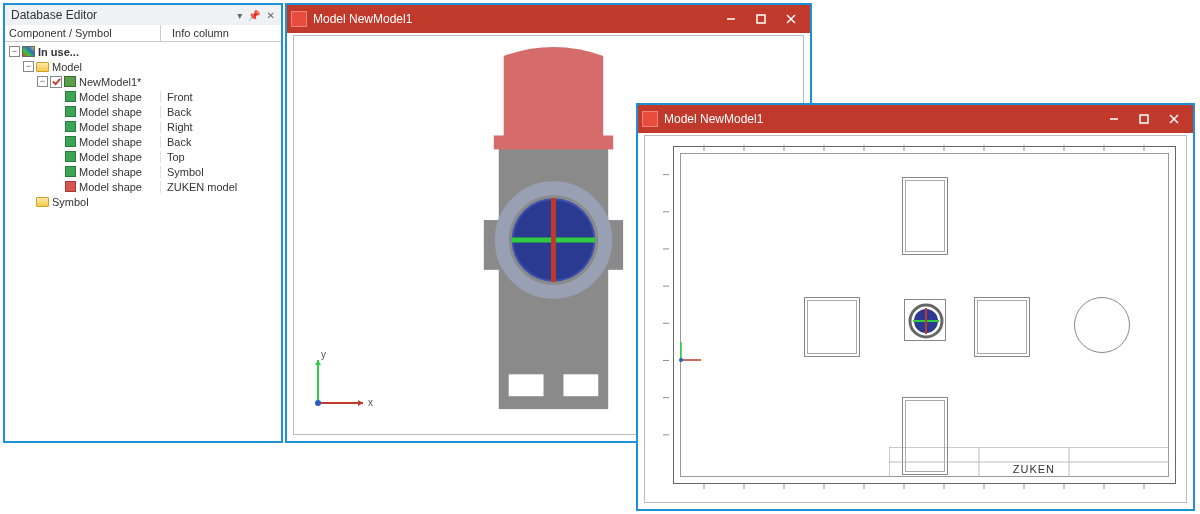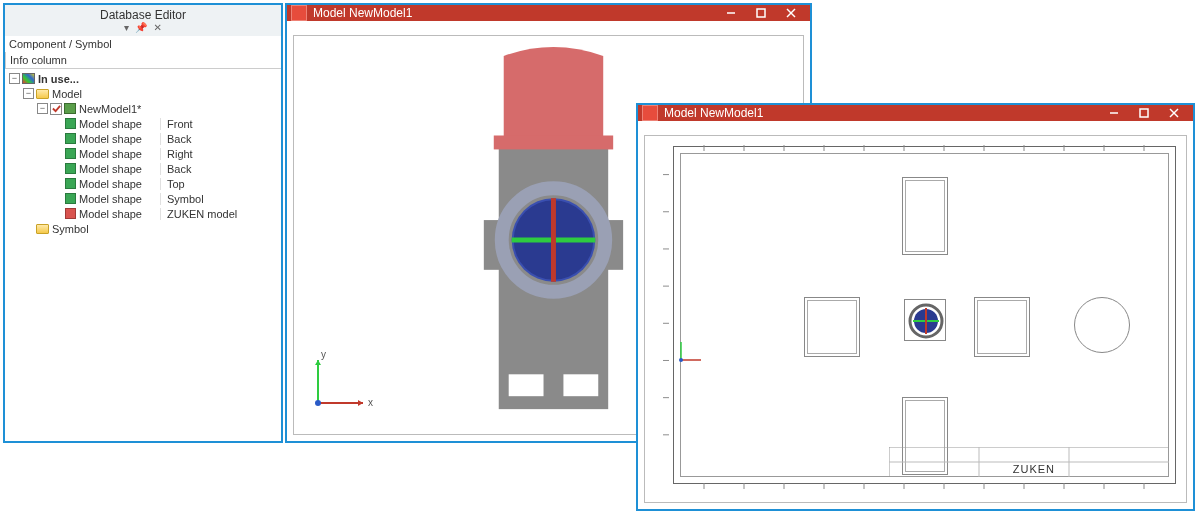--- a/index.html
+++ b/index.html
@@ -1,24 +1,24 @@
 <!DOCTYPE html>
 <html><head>
 <meta charset="utf-8">
 <style>
 * { box-sizing: border-box; margin: 0; padding: 0; }
 body { font-family: "Segoe UI", Tahoma, sans-serif; font-size: 11px; background: #fff; width: 1200px; height: 514px; position: relative; overflow: hidden; }
 
 
 .db-panel { position: absolute; left: 3px; top: 3px; width: 280px; height: 440px; border: 2px solid #1e90d6; background: #fff; }
-.db-title { background: #eef2f4; padding: 3px 6px; display: flex; align-items: center; justify-content: space-between; color: #333; font-size: 12px; flex-direction: column; }
+.db-title { background: #eef2f4; padding: 3px 6px; display: flex; align-items: center; justify-content: space-between; color: #333; font-size: 12px; }
 .db-title-controls { display: flex; gap: 6px; color: #666; font-size: 10px; }
-.db-header-row { display: flex; border-bottom: 1px solid #ccc; font-size: 11px; color: #333; flex-direction: column; }
+.db-header-row { display: flex; border-bottom: 1px solid #ccc; font-size: 11px; color: #333; }
 .db-header-row .col1 { width: 155px; padding: 2px 4px; }
-.db-header-row .col2 { flex: 1; padding: 2px 4px; border-left: 1px solid #ccc; }
+.db-header-row .col2 { flex: 1; padding: 2px 11px; border-left: 1px solid #ccc; }
 .tree { padding: 2px 0 0 2px; font-size: 11px; color: #333; position: relative; }
 .tree-row { display: flex; align-items: center; height: 15px; white-space: nowrap; }
 .tree-row .col1 { width: 153px; display: flex; align-items: center; overflow: hidden; }
 .tree-row .col2 { flex: 1; padding-left: 6px; border-left: 1px solid #e0e0e0; }
 .tree-toggle { width: 11px; height: 11px; border: 1px solid #888; display: inline-flex; align-items: center; justify-content: center; font-size: 9px; line-height: 1; margin-right: 2px; color: #555; background: #fff; cursor: pointer; }
 .tree-icon { width: 14px; height: 12px; margin-right: 3px; display: inline-block; }
 .folder { background: linear-gradient(#ffe9a8,#f5c94a); border: 1px solid #c9a227; border-radius: 1px; width: 13px; height: 10px; }
 .rainbow { width: 13px; height: 11px; background: linear-gradient(45deg,#e33,#3c3,#36c,#cc3); border:1px solid #666; }
 .shape-icon { width: 11px; height: 11px; background: #3aa655; border: 1px solid #2a7a3e; }
 .shape-icon.step { background: #d9534f; border-color:#a03a37; }
@@ -27,21 +27,21 @@
 .check svg { width: 9px; height: 9px; }
 .bold { font-weight: bold; }
 .indent-0 { padding-left: 2px; }
 .indent-1 { padding-left: 16px; }
 .indent-2 { padding-left: 30px; }
 .indent-4 { padding-left: 58px; }
 
 
 .win { position: absolute; border: 2px solid #1e90d6; background: #fff; }
 .win1 { left: 285px; top: 3px; width: 527px; height: 440px; }
-.titlebar { height: 16px; background: #c0392b; color: #fff; display: flex; align-items: center; padding: 0 4px; font-size: 12px; }
+.titlebar { height: 28px; background: #c0392b; color: #fff; display: flex; align-items: center; padding: 0 4px; font-size: 12px; }
 .titlebar .app-icon { width: 16px; height: 16px; margin-right: 6px; background: #e74c3c; border:1px solid rgba(255,255,255,0.3); display:inline-block; }
 .titlebar .spacer { flex: 1; }
 .titlebar .wbtn { width: 30px; height: 20px; display: inline-flex; align-items: center; justify-content: center; cursor: pointer; }
 .titlebar .wbtn svg { width: 10px; height: 10px; stroke: #fff; stroke-width: 1.5; fill: none; }
 .canvas { position: absolute; left: 6px; top: 30px; right: 6px; bottom: 6px; border: 1px solid #bbb; background: #fff; }
 
 
 .front-view { position: relative; width: 100%; height: 100%; }
 .axis { position: absolute; left: 14px; bottom: 14px; }
 

